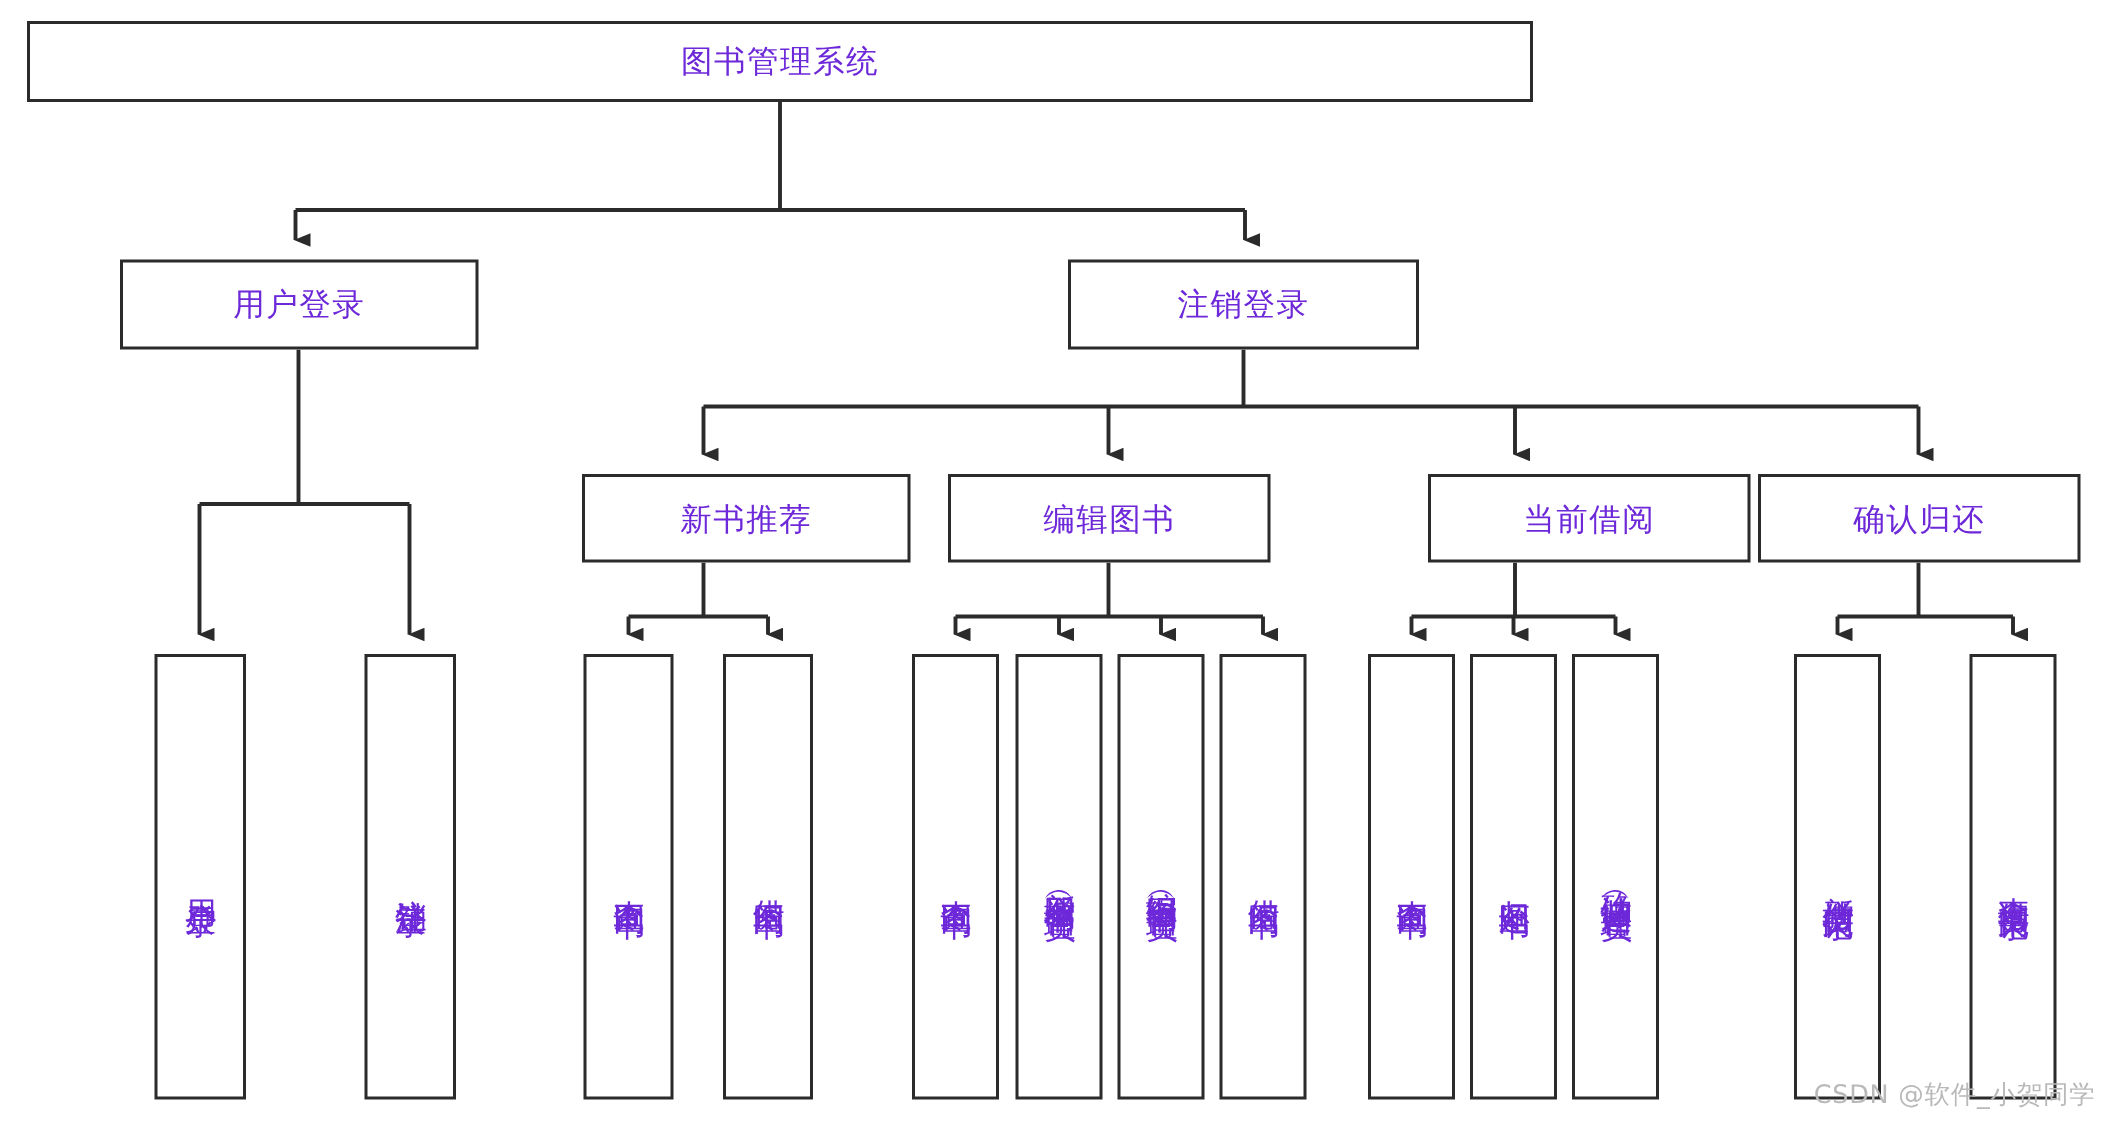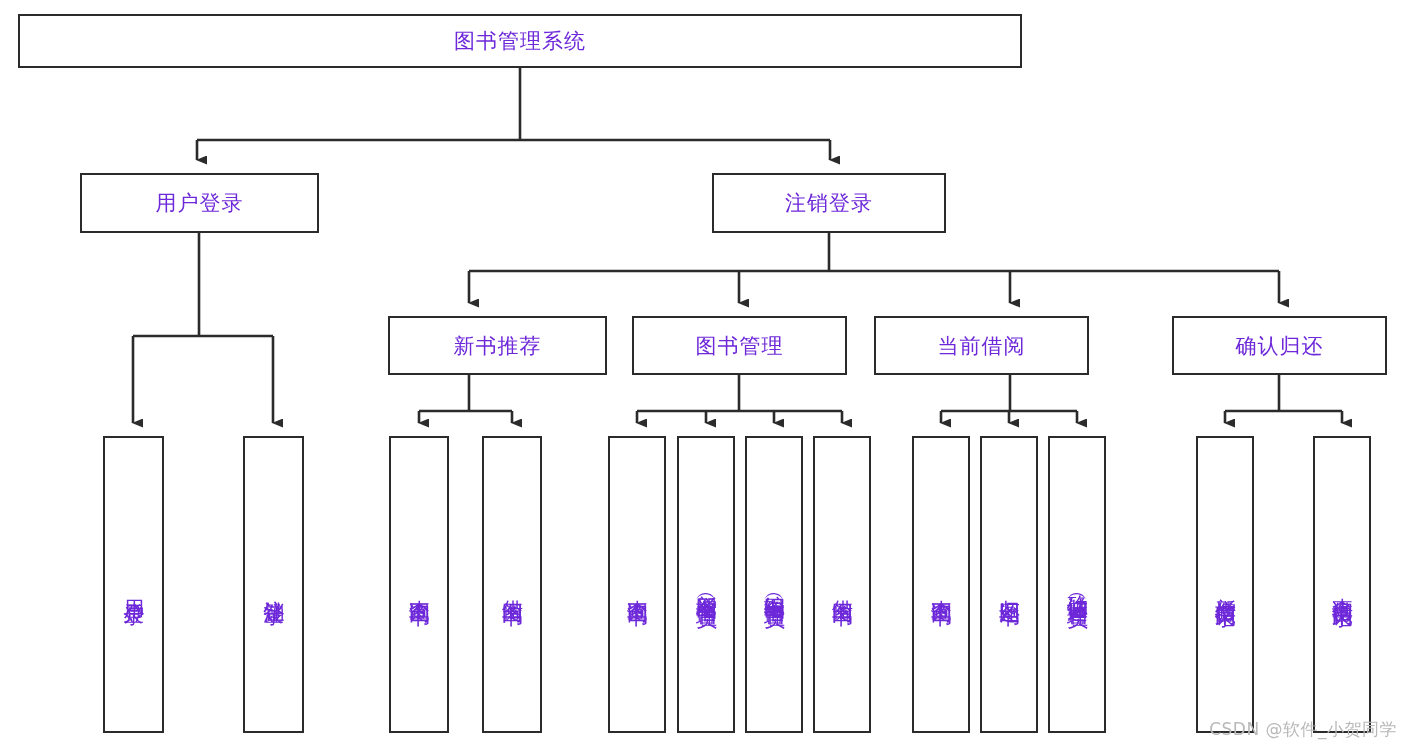--- a/index.html
+++ b/index.html
@@ -129,23 +129,23 @@
     <span class="node-label">用户登录</span>
   </div>
   <div class="node-box horizontal" style="left:712px; top:173px; width:234px; height:60px;">
     <span class="node-label">注销登录</span>
   </div>
 
   <div class="node-box horizontal" style="left:360px; top:316px; width:219px; height:59px;margin-left:28px;">
     <span class="node-label">新书推荐</span>
   </div>
   <div class="node-box horizontal" style="left:632px; top:316px; width:215px; height:59px;">
-    <span class="node-label">图书管理</span>
+    <span class="node-label">编辑图书</span>
   </div>
-  <div class="node-box horizontal" style="left:874px; top:316px; width:215px; height:59px;">
+  <div class="node-box horizontal" style="left:952px; top:316px; width:215px; height:59px;">
     <span class="node-label">当前借阅</span>
   </div>
   <div class="node-box horizontal" style="left:1172px; top:316px; width:215px; height:59px;">
     <span class="node-label">确认归还</span>
   </div>
 
   <div class="node-box vertical" style="left:103px; top:436px; width:61px; height:297px;">
     <span class="label">用户登录</span>
   </div>
   <div class="node-box vertical" style="left:243px; top:436px; width:61px; height:297px;">

